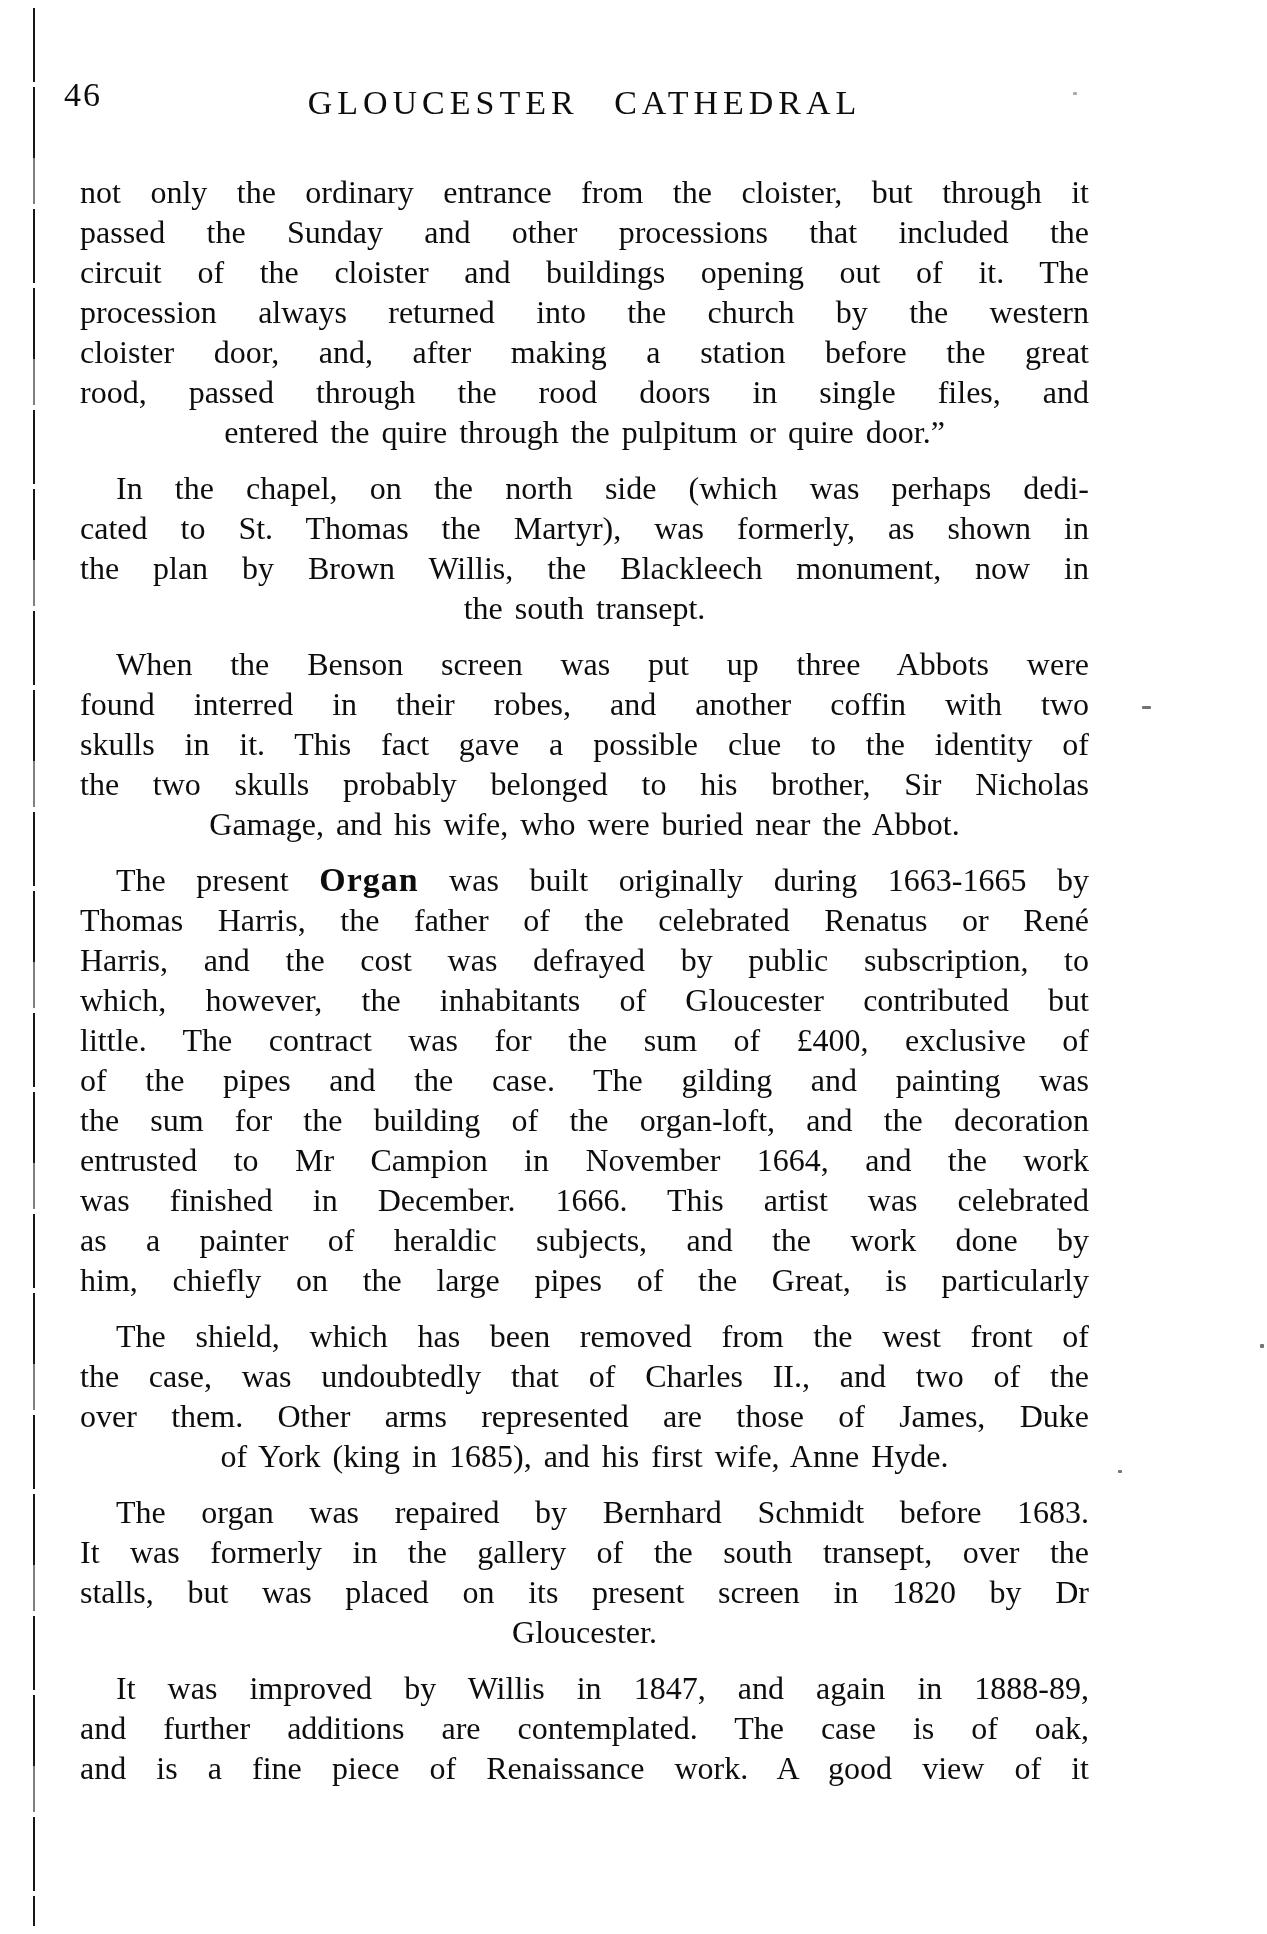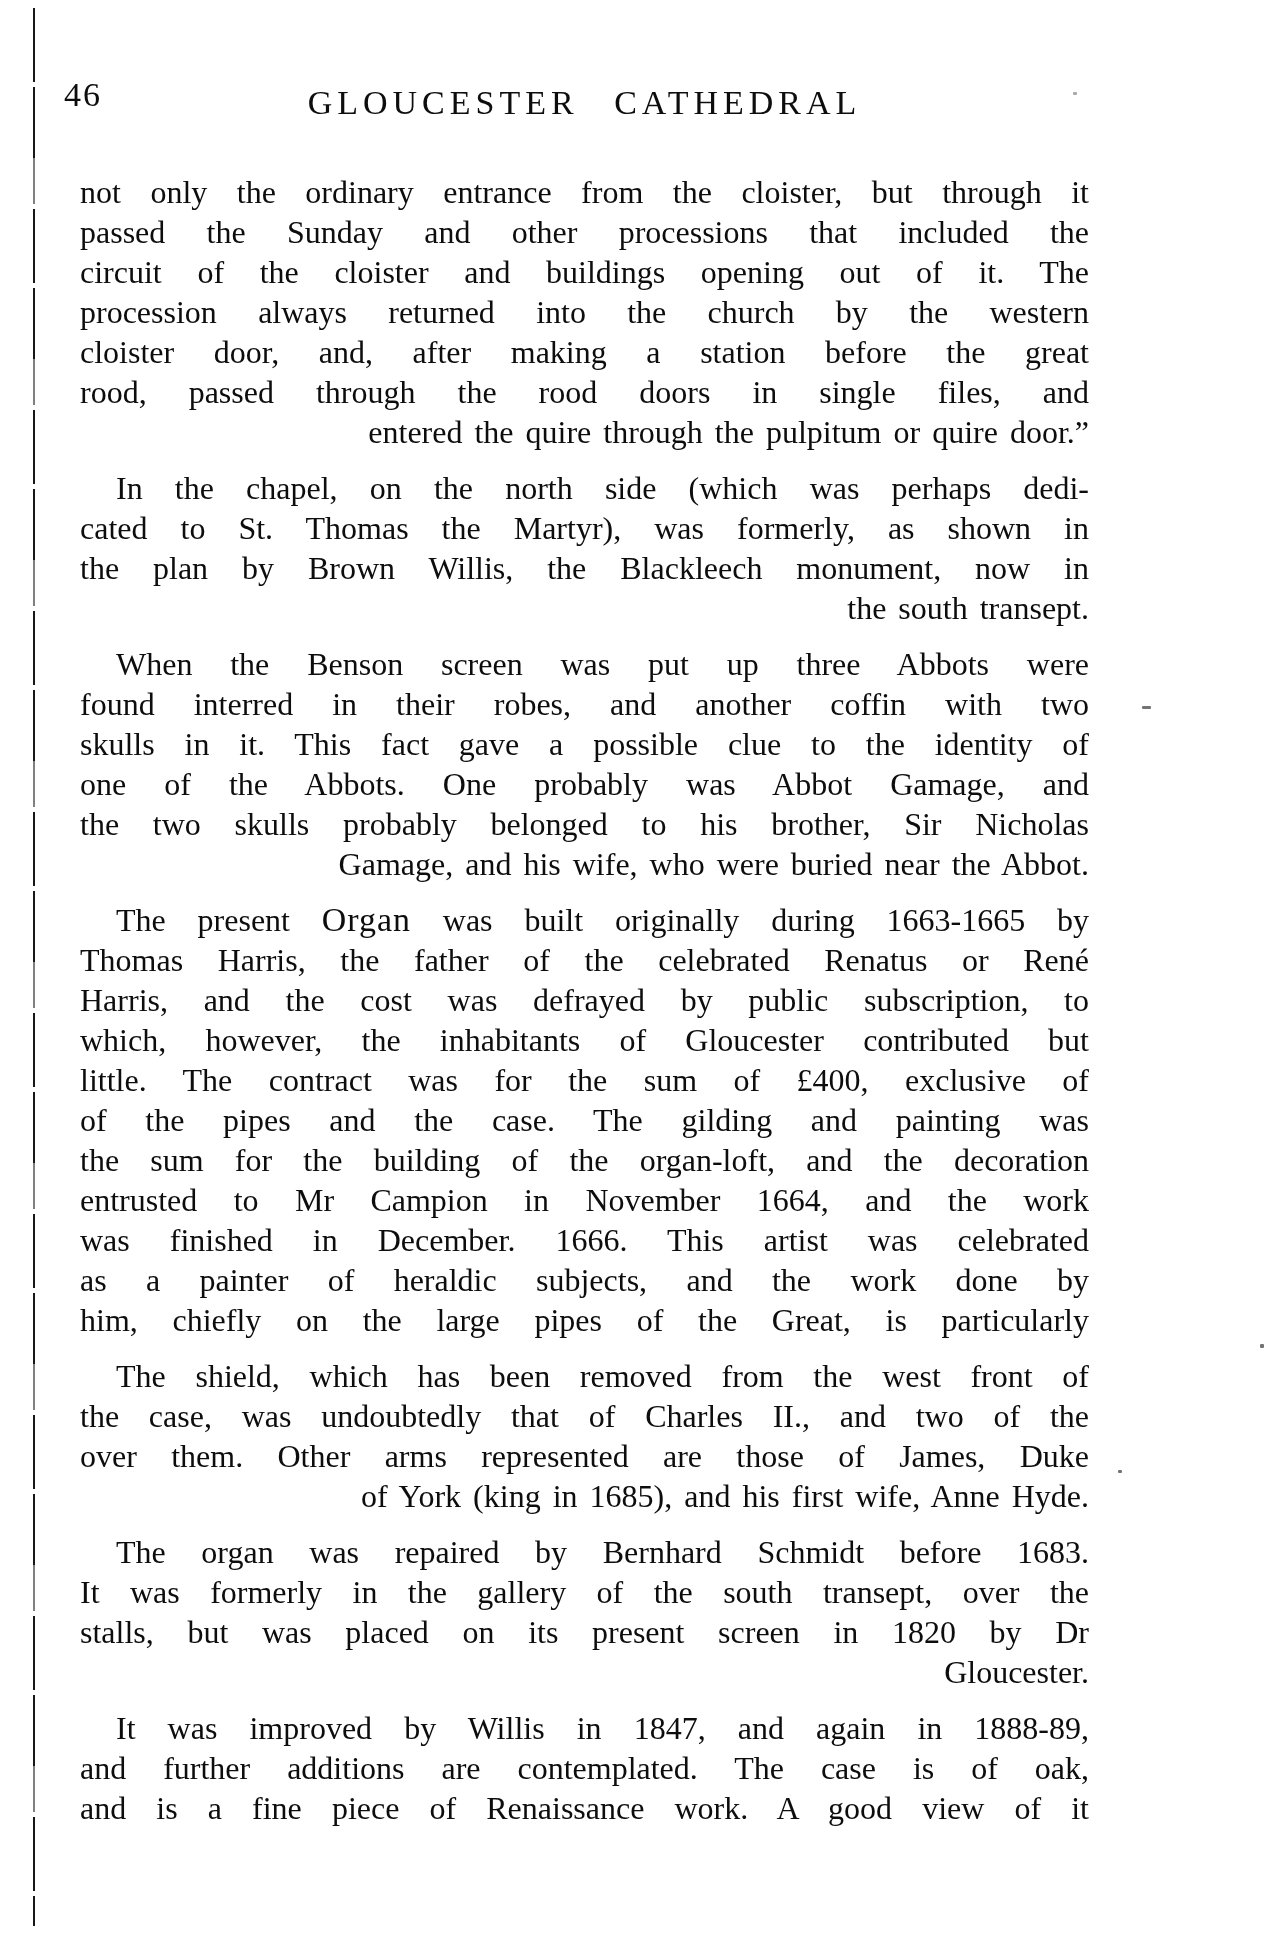--- a/index.html
+++ b/index.html
@@ -61,30 +61,30 @@
     position: absolute;
     left: 64px;
     top: 156px;
     width: 1041px;
     font-size: 32px;
     line-height: 40px;
     word-spacing: 4px;
   }
   .para { margin: 16px; }
   .line {
-    text-align: right;
+    text-align: center;
     white-space: normal;
   }
   .line.j {
     text-align: justify;
     text-align-last: justify;
   }
   .line.ind { text-indent: 36px; }
   .organ-word {
-    font-weight: 400;
+    font-weight: 700;
     font-size: 1.06em;
     letter-spacing: 1px;
   }
   .speck {
     position: absolute;
     background: #2a2a2a;
     opacity: 0.65;
     border-radius: 1px;
   }
   .speck.s1 { left: 1142px; top: 706px;  width: 9px; height: 3px; }
@@ -116,21 +116,20 @@
       <div class="para">
         <div class="line j ind">In the chapel, on the north side (which was perhaps dedi-</div>
         <div class="line j">cated to St. Thomas the Martyr), was formerly, as shown in</div>
         <div class="line j">the plan by Brown Willis, the Blackleech monument, now in</div>
         <div class="line">the south transept.</div>
       </div>
       <div class="para">
         <div class="line j ind">When the Benson screen was put up three Abbots were</div>
         <div class="line j">found interred in their robes, and another coffin with two</div>
         <div class="line j">skulls in it. This fact gave a possible clue to the identity of</div>
-        <div class="line j">one of the Abbots. One probably was Abbot Gamage, and</div>
         <div class="line j">the two skulls probably belonged to his brother, Sir Nicholas</div>
         <div class="line">Gamage, and his wife, who were buried near the Abbot.</div>
       </div>
       <div class="para">
         <div class="line j ind">The present <strong class="organ-word">Organ</strong> was built originally during 1663-1665 by</div>
         <div class="line j">Thomas Harris, the father of the celebrated Renatus or René</div>
         <div class="line j">Harris, and the cost was defrayed by public subscription, to</div>
         <div class="line j">which, however, the inhabitants of Gloucester contributed but</div>
         <div class="line j">little. The contract was for the sum of £400, exclusive of</div>
         <div class="line j">of the pipes and the case. The gilding and painting was</div>

